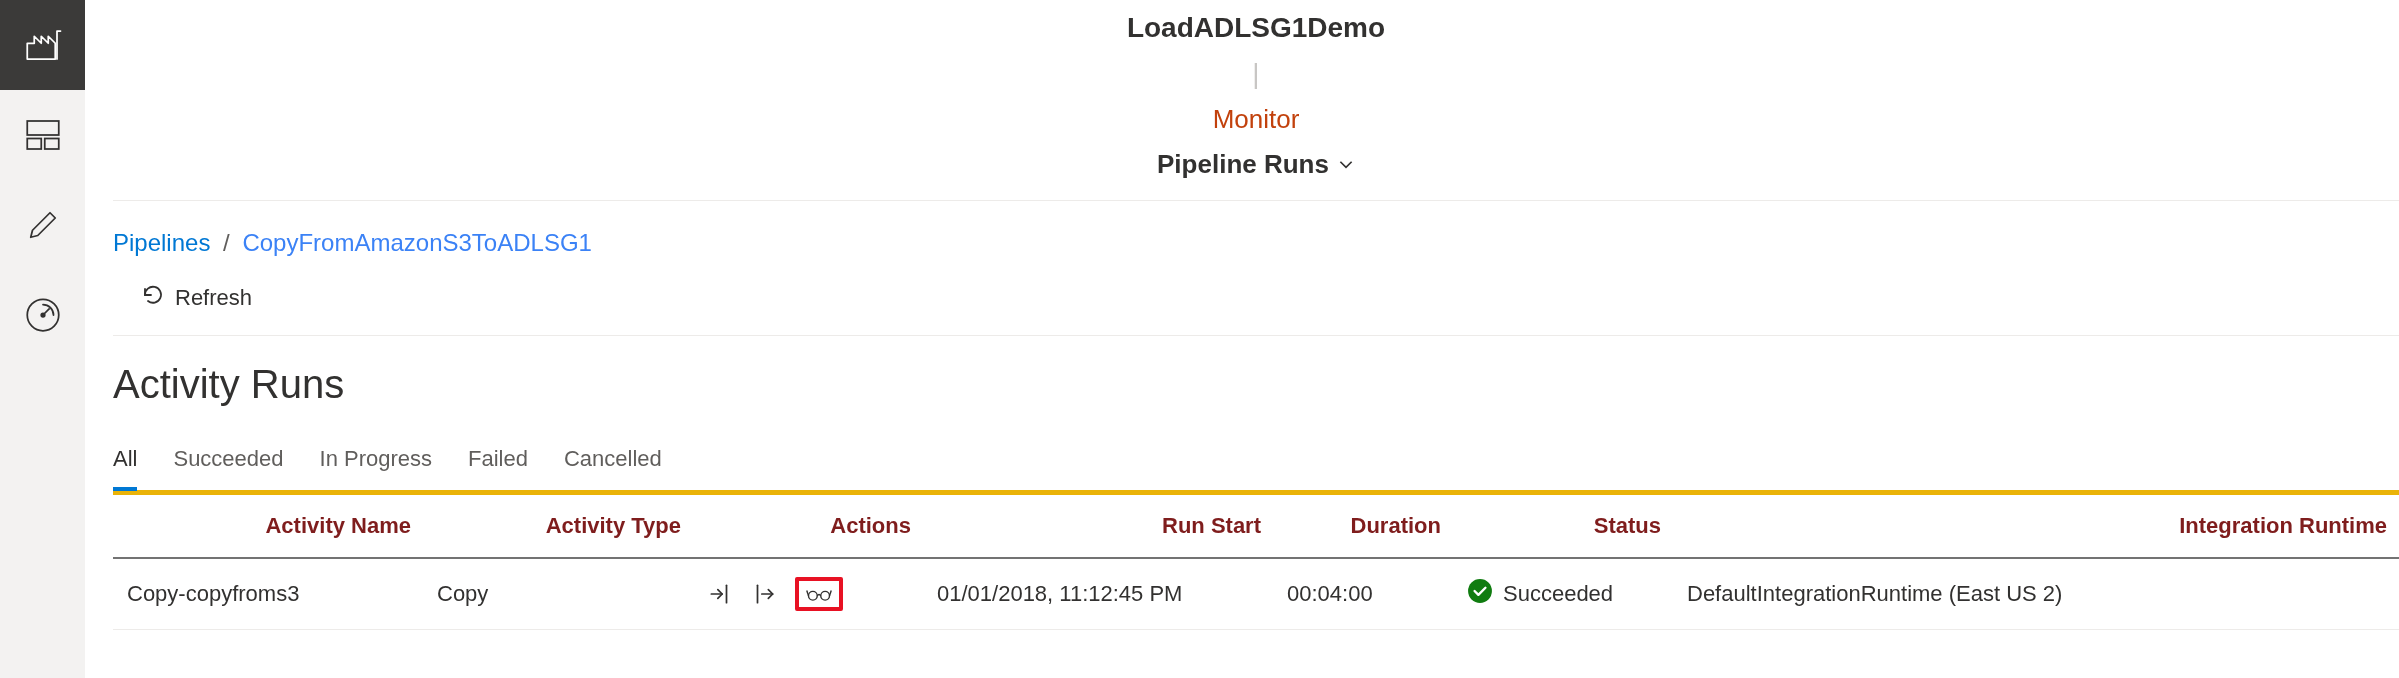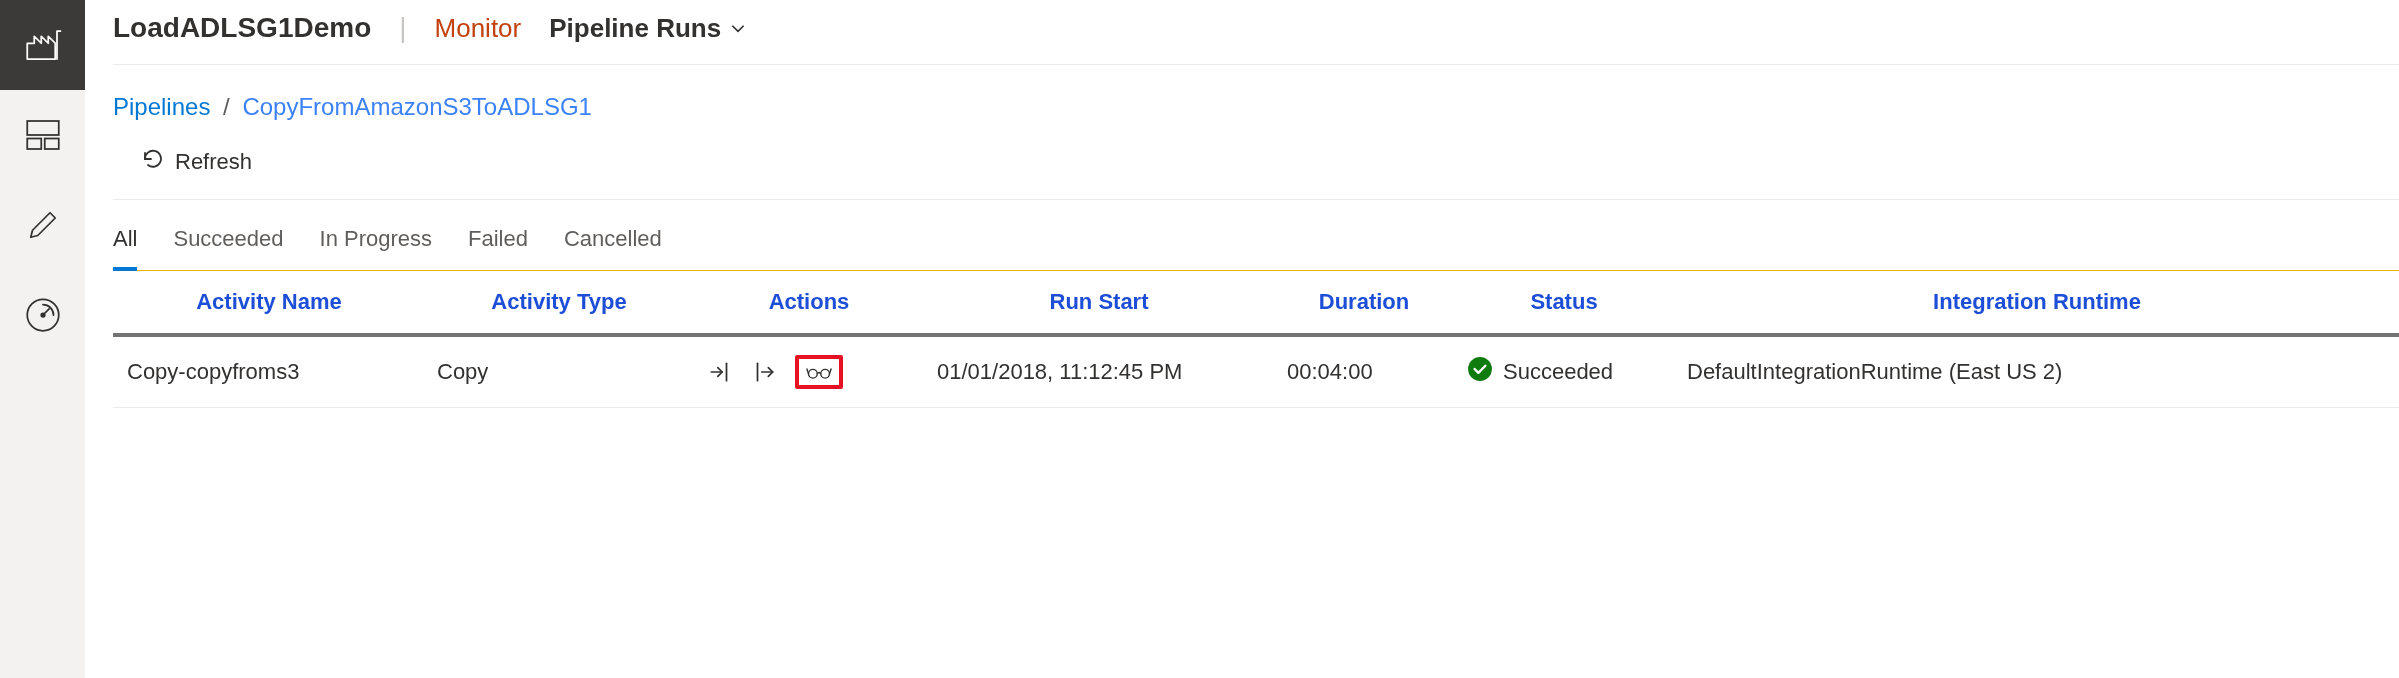--- a/index.html
+++ b/index.html
@@ -30,23 +30,24 @@
     }
     .leftnav .navitem.dark { background: #3b3a39; }
     .leftnav svg { width: 42px; height: 42px; }
     .main {
       flex: 1;
       padding: 12px 0 0 28px;
     }
     .header-row {
       display: flex;
       align-items: center;
-      gap: 28px;
+      gap: 14px;
       padding-bottom: 20px;
       border-bottom: 1px solid #edebe9;
+      flex-direction: column;
     }
     .header-title {
       font-size: 28px;
       font-weight: 600;
       color: #323130;
     }
     .header-sep { color: #c8c6c4; font-size: 28px; }
     .header-sub { font-size: 26px; color: #c2410c; }
     .header-dd {
       font-size: 26px;
@@ -78,41 +79,41 @@
     .section-title {
       font-size: 40px;
       font-weight: 400;
       margin: 26px 0 14px 0;
     }
     .runid-label { font-size: 22px; }
     .runid-label .bold { font-weight: 700; }
     .tabs {
       display: flex;
       gap: 36px;
-      margin-top: 26px;
+      margin-top: 39px;
       font-size: 22px;
       color: #605e5c;
-      border-bottom: 1px solid #eab308;
+      border-bottom: 5px solid #eab308;
       padding-bottom: 8px;
       width: 100%;
     }
     .tabs .tab { cursor: pointer; padding-bottom: 10px; }
     .tabs .tab.active { color: #323130; border-bottom: 4px solid #0078d4; margin-bottom: -9px; }
     table {
       width: 100%;
       border-collapse: collapse;
       margin-top: 0;
       font-size: 22px;
     }
     th {
-      text-align: center;
+      text-align: right;
       font-weight: 700;
       padding: 18px 12px 18px 14px;
-      border-bottom: 4px solid #737373;
-      color: #1d4ed8;
+      border-bottom: 2px solid #737373;
+      color: #7f1d1d;
     }
     td {
       padding: 18px 12px 18px 14px;
       border-bottom: 1px solid #edebe9;
       color: #323130;
     }
     .status-cell { display: flex; align-items: center; gap: 10px; }
     .success-svg { width: 26px; height: 26px; }
     .actions-cell { display: flex; gap: 18px; align-items: center; }
     .action-ic { cursor: pointer; display:inline-flex; }
@@ -186,20 +187,21 @@
       <svg width="24" height="24" viewBox="0 0 24 24" stroke="#323130" fill="none" stroke-width="1.8" stroke-linecap="round">
         <path d="M4 12 A8 8 0 1 1 7 18"></path>
         <path d="M4 6 L4 12 L10 12"></path>
       </svg>
     </span>
     <span>Refresh</span>
   </div>
 
   <div class="hr"></div>
 
+  <h1 class="section-title">Activity Runs</h1>
 
 
   <div class="tabs">
     <span class="tab active">All</span>
     <span class="tab">Succeeded</span>
     <span class="tab">In Progress</span>
     <span class="tab">Failed</span>
     <span class="tab">Cancelled</span>
   </div>
 

